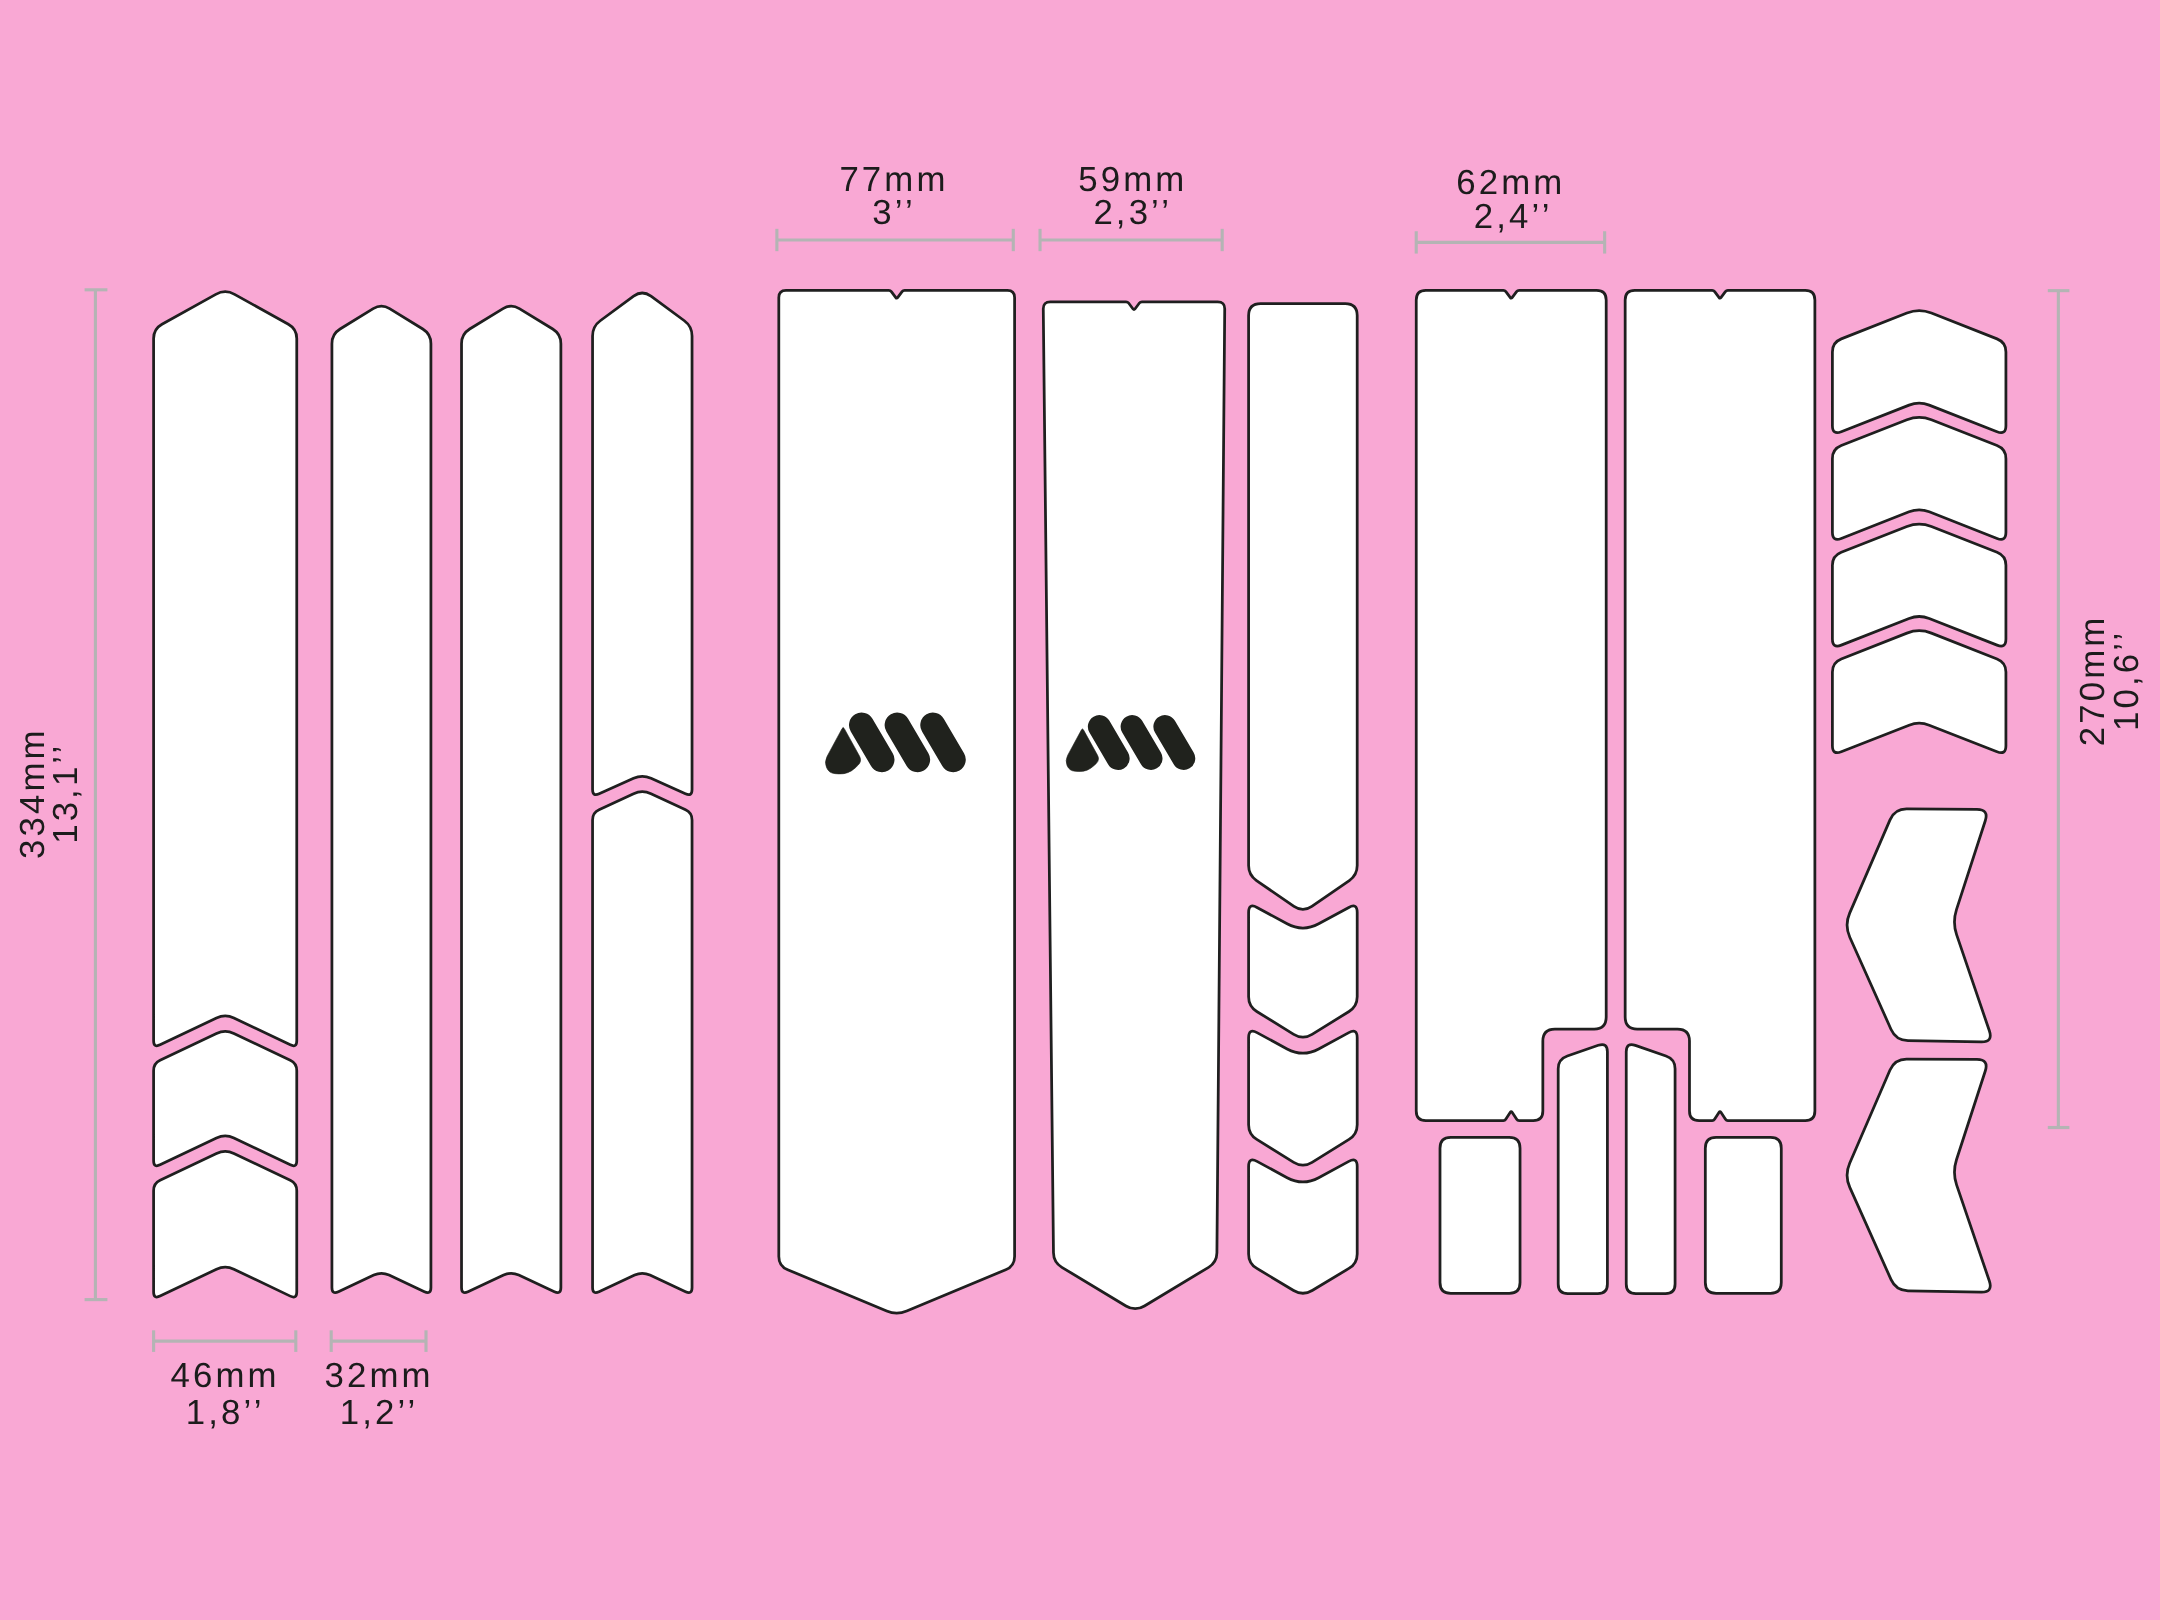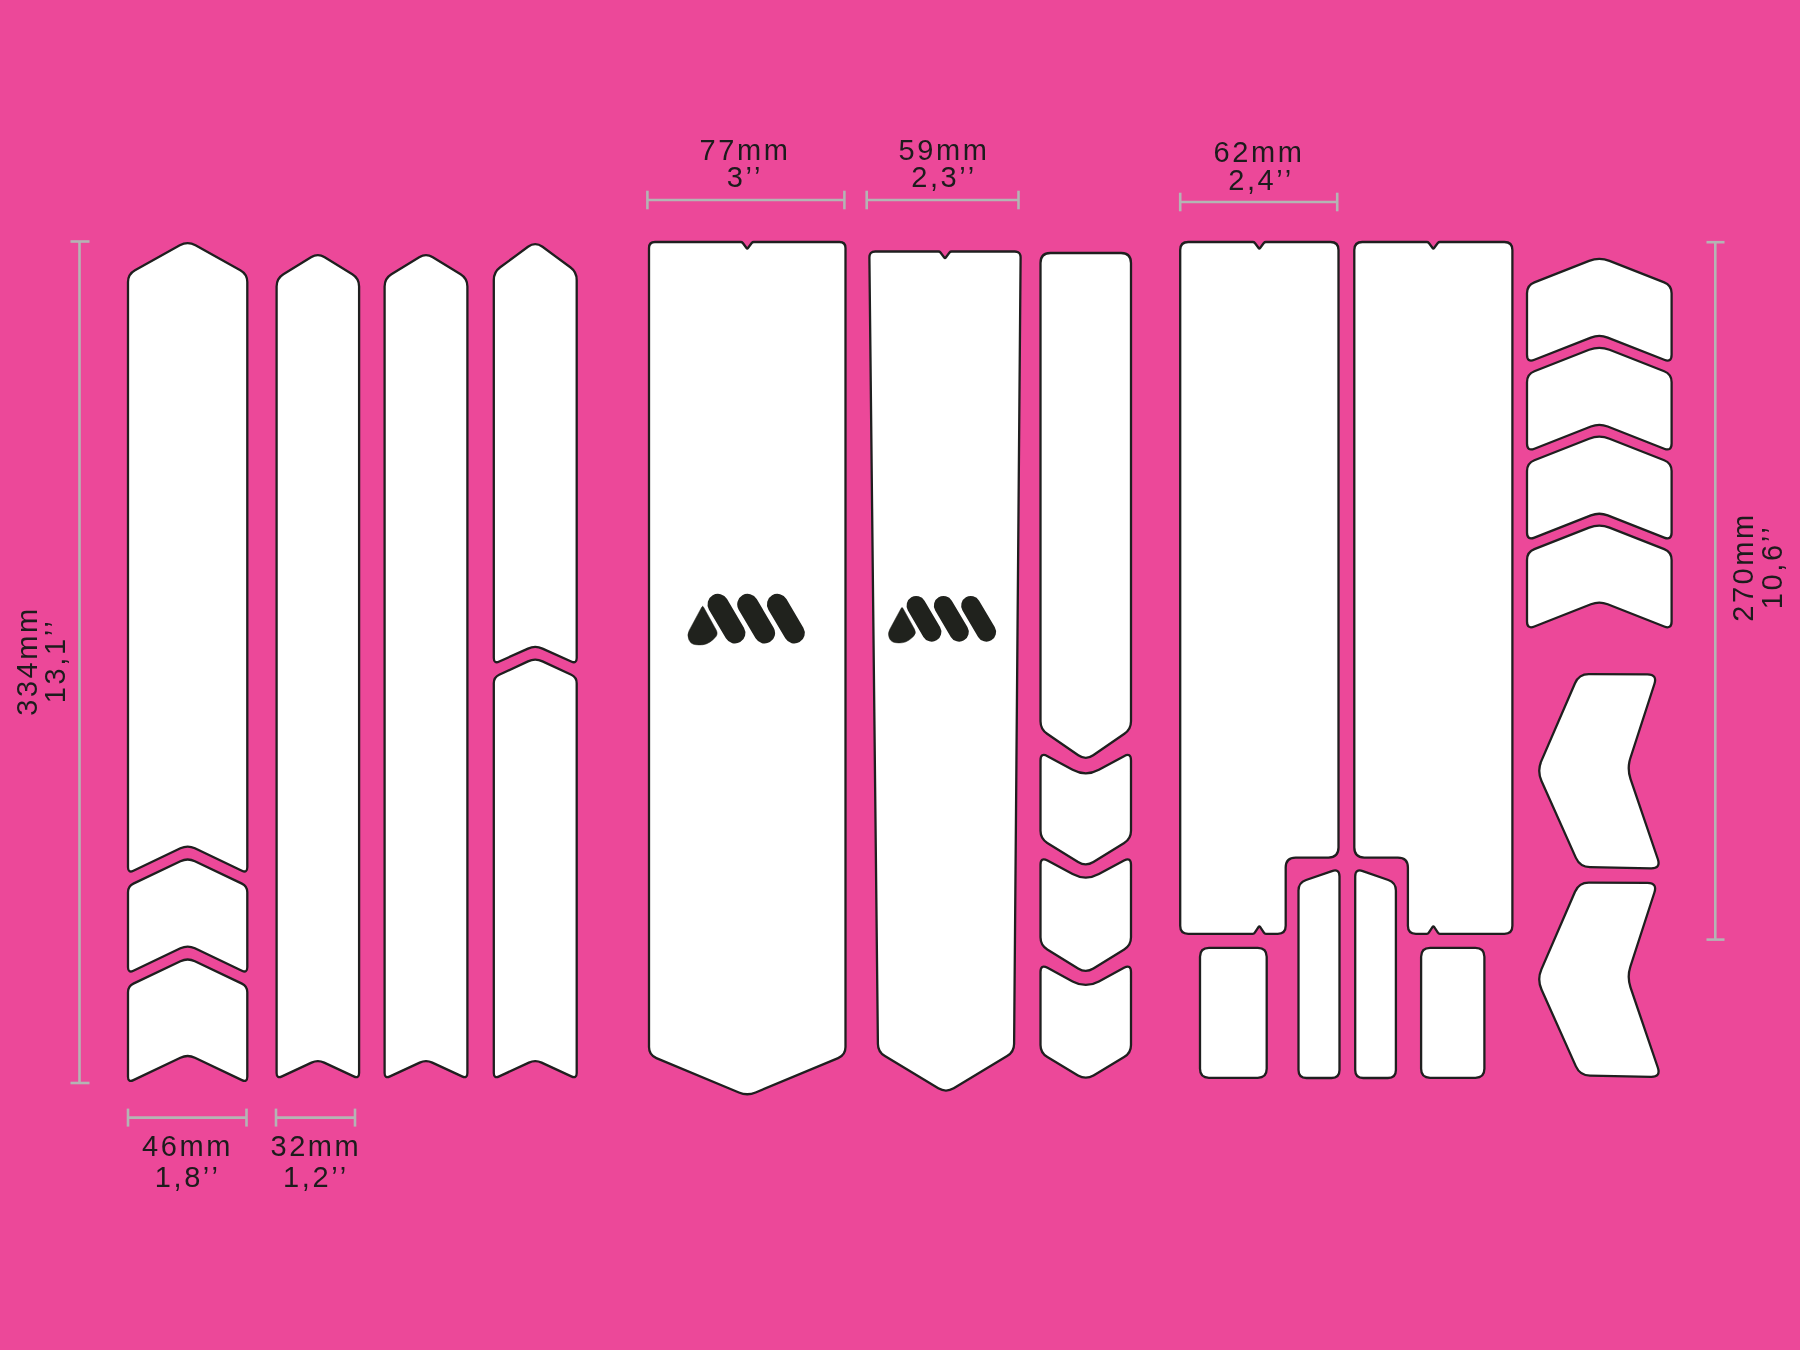--- a/index.html
+++ b/index.html
@@ -1,16 +1,16 @@
 <!DOCTYPE html>
 <html><head>
 <meta charset="utf-8">
 <style>
 html,body{margin:0;padding:0;background:#ffffff;}
-#page{position:relative;width:1800px;height:1350px;background:#ec4899;overflow:hidden;}
+#page{position:relative;width:1800px;height:1350px;background:#f9a8d4;overflow:hidden;}
 svg{position:absolute;top:0;left:0;}
 text{font-family:"Liberation Sans",sans-serif;font-size:29px;letter-spacing:2.6px;fill:#1c1c1c;}
 </style>
 </head>
 <body>
 <div id="page">
 <svg width="1800" height="1350" viewBox="0 0 1800 1350">
 <g fill="#ffffff" stroke="#1f1f1f" stroke-width="2.3">
 
 <path d="M 128.0 282.1 Q 128.0 274.1 135.0 270.2 L 179.8 245.3 Q 187.7 240.9 195.5 245.3 L 240.3 270.2 Q 247.3 274.1 247.3 282.1 L 247.3 867.3 Q 247.3 873.3 241.9 870.7 L 194.9 848.3 Q 187.7 844.9 180.4 848.3 L 133.4 870.7 Q 128.0 873.3 128.0 867.3 Z"></path>

